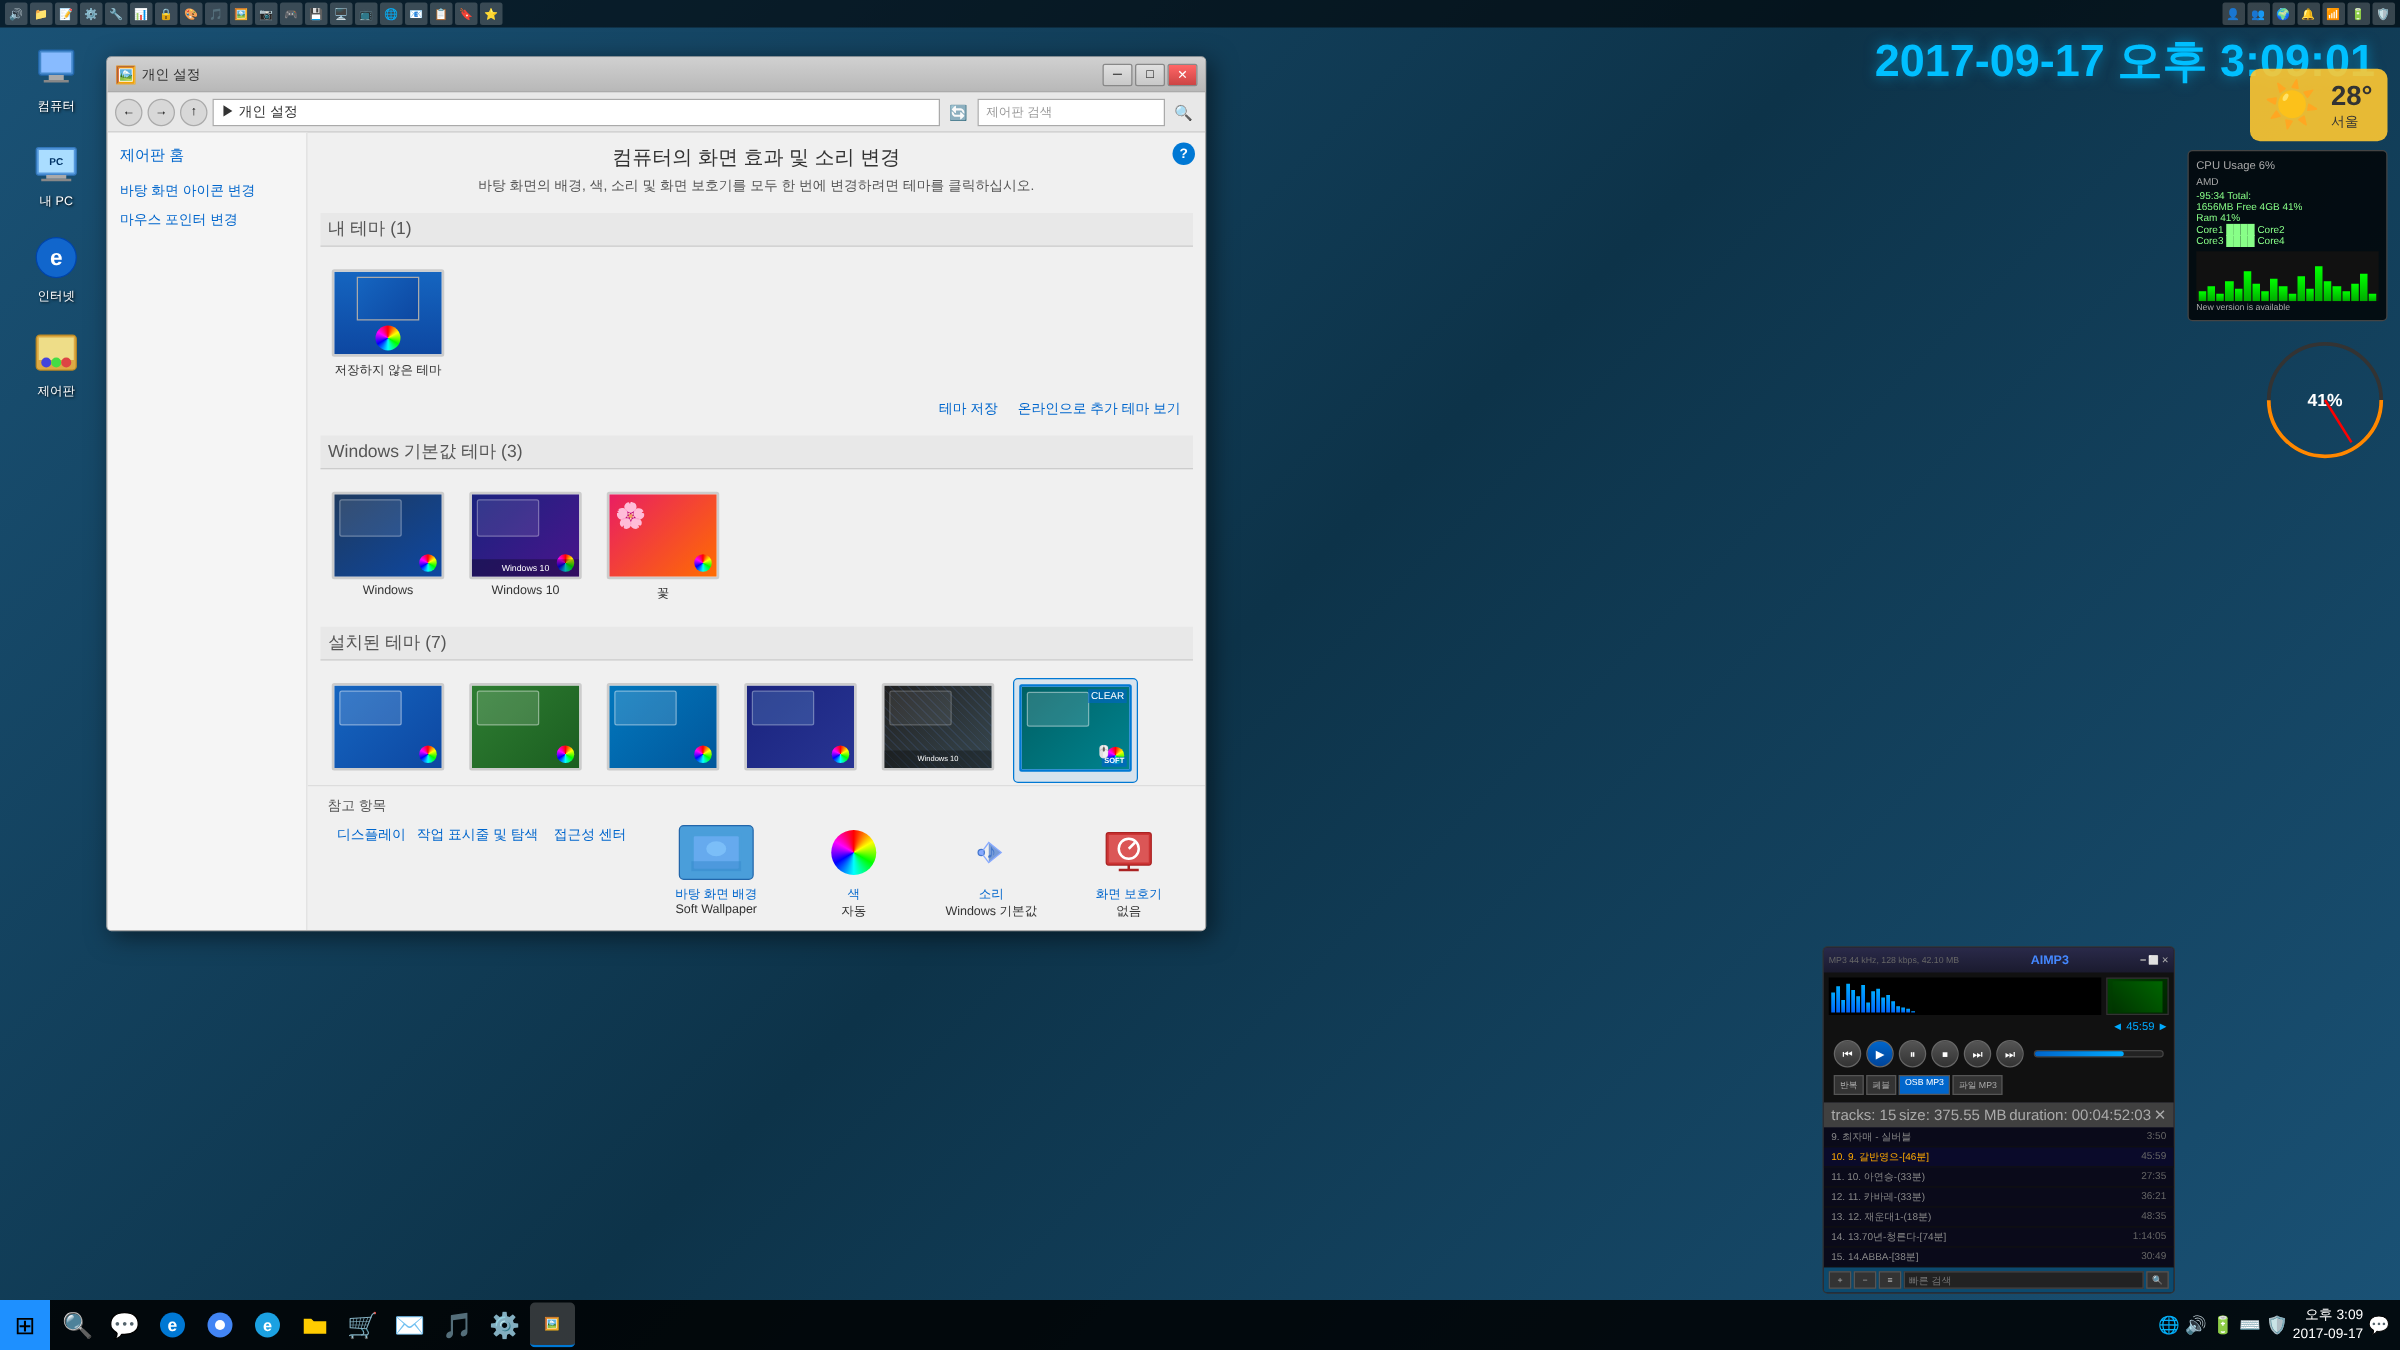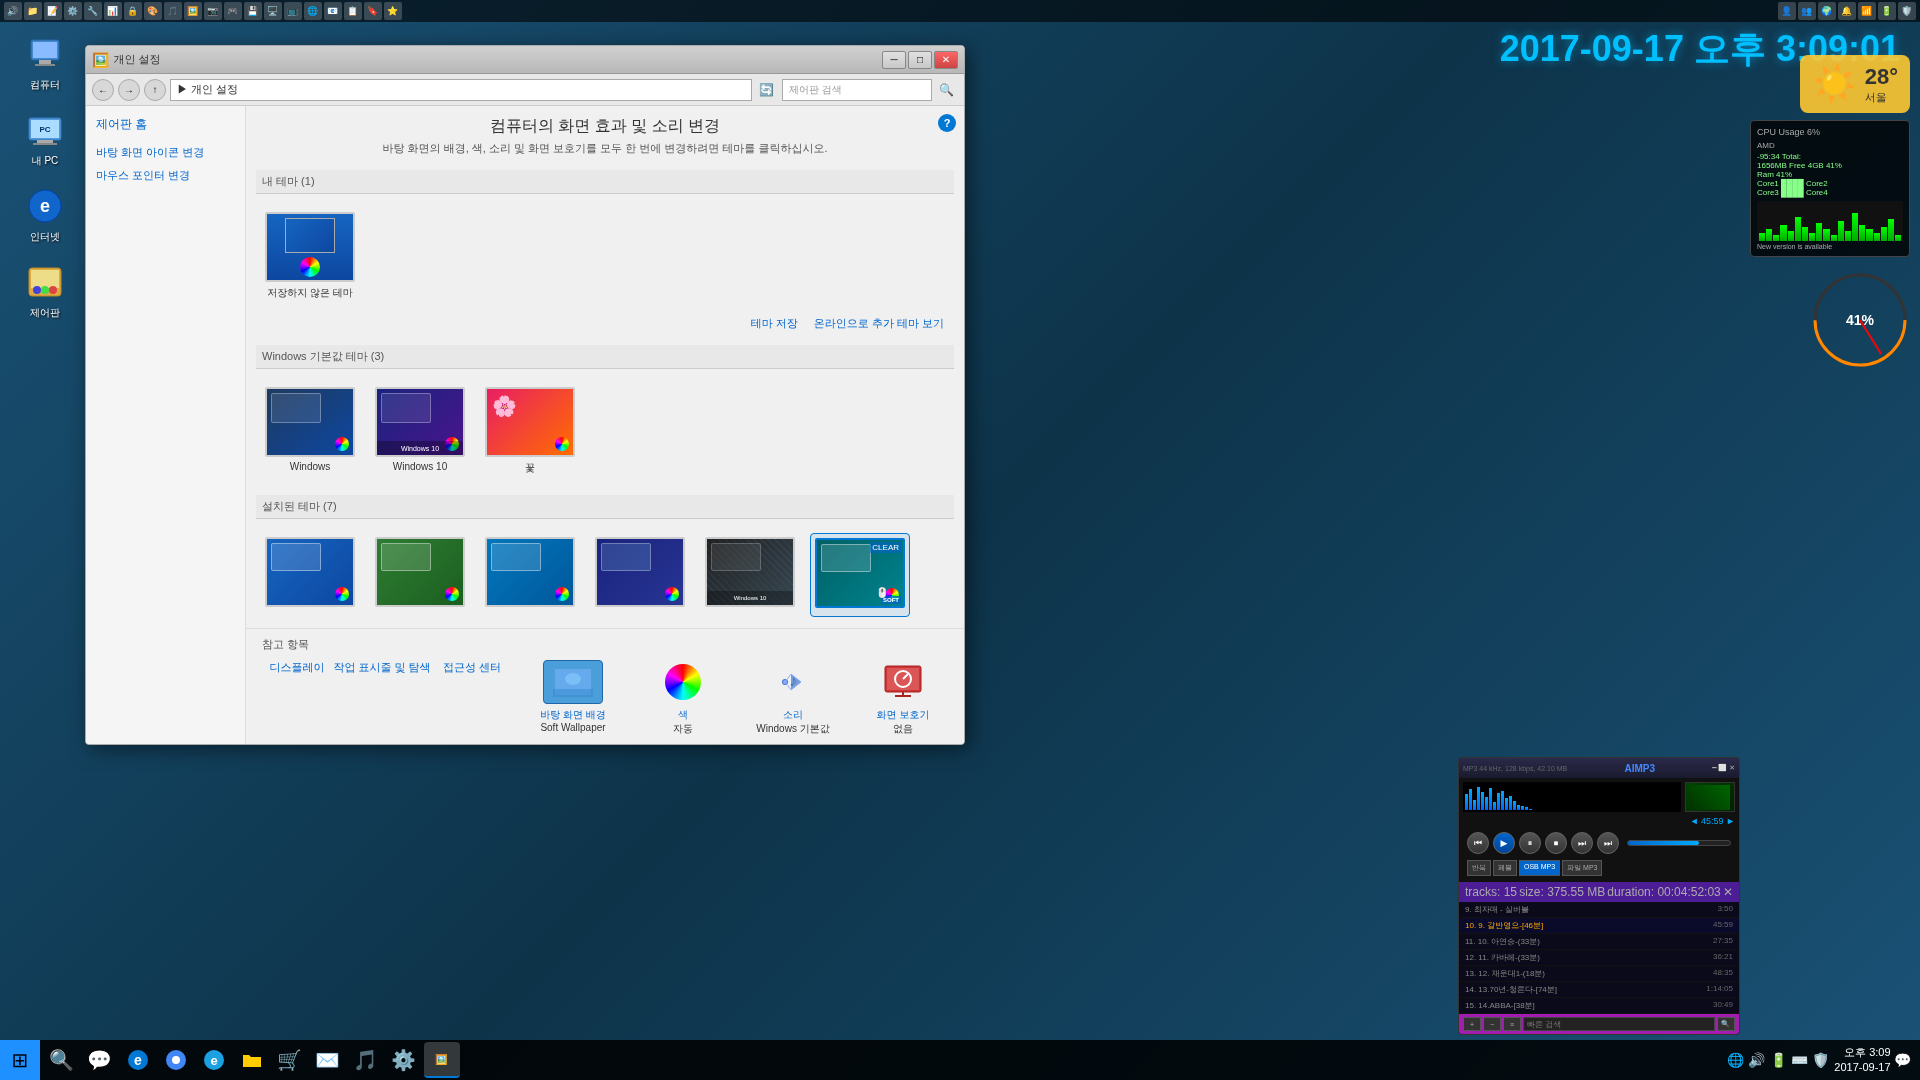--- a/index.html
+++ b/index.html
@@ -322,21 +322,21 @@
     }
 
     .aimp-playlist {
       background: #0a0a1a;
       max-height: 200px;
       overflow-y: auto;
       font-size: 8px;
     }
 
     .aimp-playlist-header {
-      background: #4c1d95;
+      background: #404040;
       padding: 3px 6px;
       color: #aaa;
       display: flex;
       justify-content: space-between;
     }
 
     .aimp-playlist-item {
       padding: 2px 6px;
       color: #888;
       border-bottom: 1px solid #111;
@@ -347,21 +347,21 @@
     .aimp-playlist-item.active { color: #00aaff; background: #0a0a2a; }
     .aimp-playlist-item.highlighted { color: #ffaa00; }
 
     .aimp-playlist-name { flex: 1; overflow: hidden; white-space: nowrap; text-overflow: ellipsis; }
     .aimp-playlist-time { margin-left: 4px; color: #666; }
 
     .aimp-bottom-controls {
       display: flex;
       padding: 3px 4px;
       gap: 2px;
-      background: #a21caf;
+      background: #0c4a6e;
       align-items: center;
     }
 
     .aimp-small-btn {
       width: 18px;
       height: 14px;
       background: #333;
       border: 1px solid #555;
       display: flex;
       align-items: center;
@@ -544,21 +544,21 @@
       color: #555;
     }
 
     .scrollable-content {
       flex: 1;
       overflow-y: auto;
       padding: 0 10px;
     }
 
     .section-label {
-      font-size: 11px;
+      font-size: 14px;
       color: #555;
       margin: 8px 0 6px;
       padding: 4px 6px;
       background: #e8e8e8;
       border-bottom: 1px solid #ccc;
     }
 
     .theme-grid {
       display: flex;
       flex-wrap: wrap;

